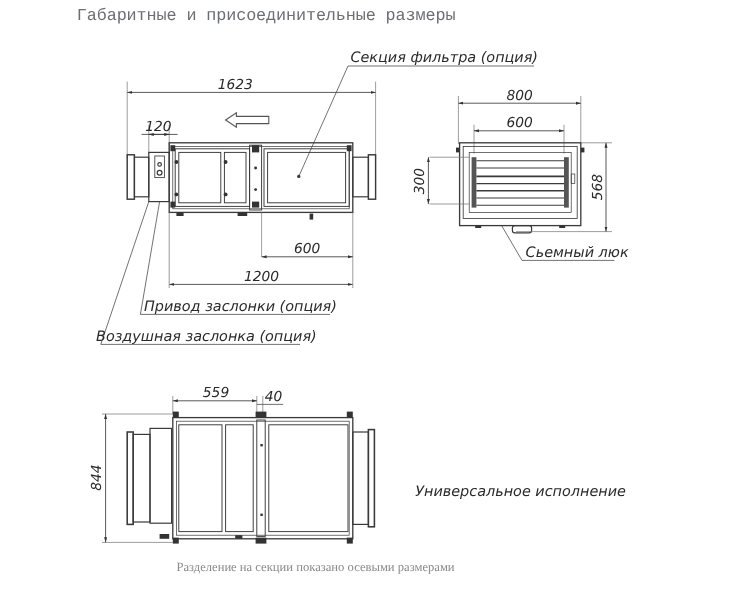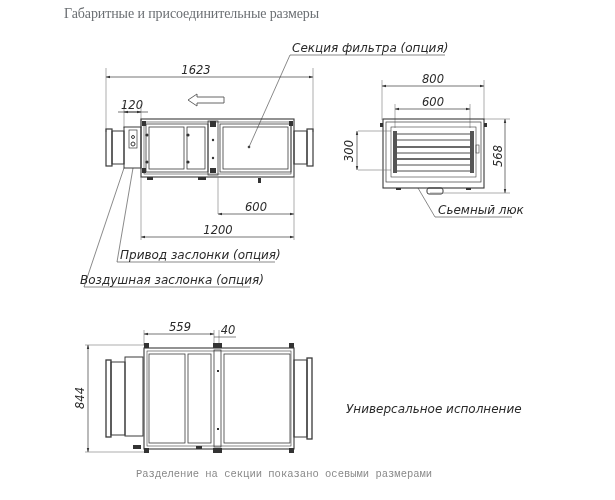--- a/index.html
+++ b/index.html
@@ -1,18 +1,18 @@
 <!DOCTYPE html>
 <html><head>
   <meta charset="utf-8">
   <style>
     html, body { margin: 0; padding: 0; background: #ffffff; }
     body { width: 615px; height: 500px; position: relative; overflow: hidden; font-family: "Liberation Sans", sans-serif; }
-    .page-title { position: absolute; left: 64px; top: 6px; font-size: 14px; color: #6b6f73; font-family: Liberation Serif, serif; letter-spacing: -0.1px; }
-    .caption { position: absolute; left: 136px; top: 468px; font-size: 10.5px; color: #8a8a8a; font-family: Liberation Mono, monospace; }
+    .page-title { position: absolute; left: 64px; top: 6px; font-size: 14px; color: #6b6f73; font-family: Liberation Mono, monospace; letter-spacing: -0.1px; }
+    .caption { position: absolute; left: 147px; top: 468px; font-size: 10.5px; color: #8a8a8a; font-family: Liberation Serif, serif; }
     svg.drawing { position: absolute; left: 0; top: 0; }
     .lbl { font-family: "DejaVu Sans", sans-serif; font-style: italic; fill: #2a2a2a; }
     .dim { font-family: "DejaVu Sans", sans-serif; font-style: italic; fill: #2a2a2a; font-size: 11.5px; }
   </style>
 </head>
 <body>
 
 <div class="page-title">Габаритные и присоединительные размеры</div>
 
 <svg class="drawing" width="615" height="500" viewBox="0 0 615 500">

